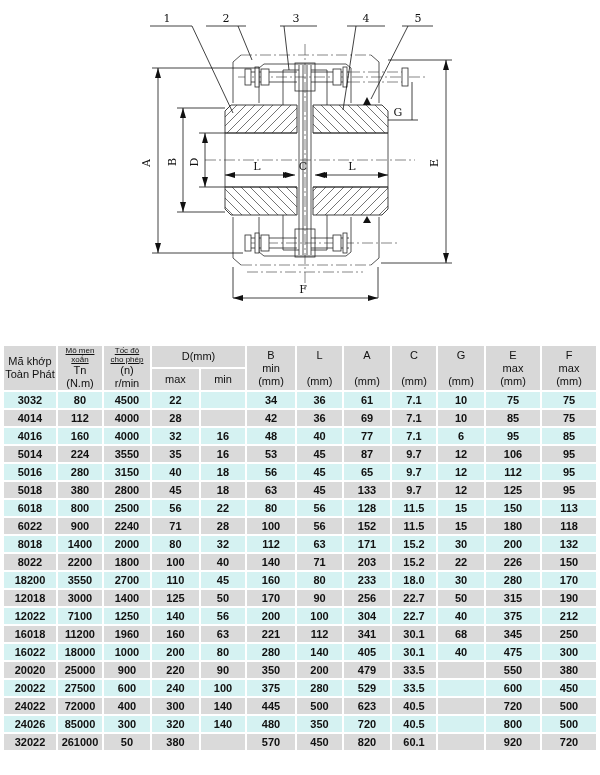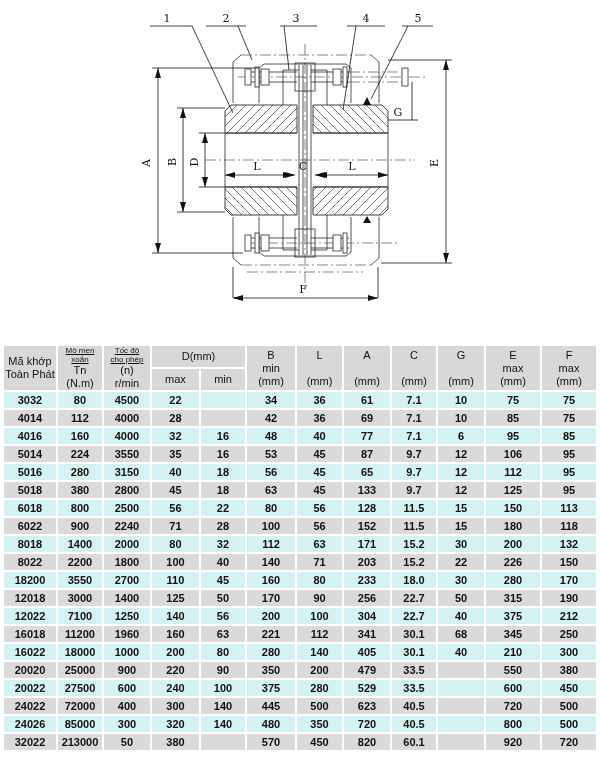--- a/index.html
+++ b/index.html
@@ -451,21 +451,21 @@
           <td>16022</td>
           <td>18000</td>
           <td>1000</td>
           <td>200</td>
           <td>80</td>
           <td>280</td>
           <td>140</td>
           <td>405</td>
           <td>30.1</td>
           <td>40</td>
-          <td>210</td>
+          <td>475</td>
           <td>300</td>
         </tr>
         <tr>
           <td>20020</td>
           <td>25000</td>
           <td>900</td>
           <td>220</td>
           <td>90</td>
           <td>350</td>
           <td>200</td>
@@ -512,21 +512,21 @@
           <td>480</td>
           <td>350</td>
           <td>720</td>
           <td>40.5</td>
           <td></td>
           <td>800</td>
           <td>500</td>
         </tr>
         <tr>
           <td>32022</td>
-          <td>213000</td>
+          <td>261000</td>
           <td>50</td>
           <td>380</td>
           <td></td>
           <td>570</td>
           <td>450</td>
           <td>820</td>
           <td>60.1</td>
           <td></td>
           <td>920</td>
           <td>720</td>

